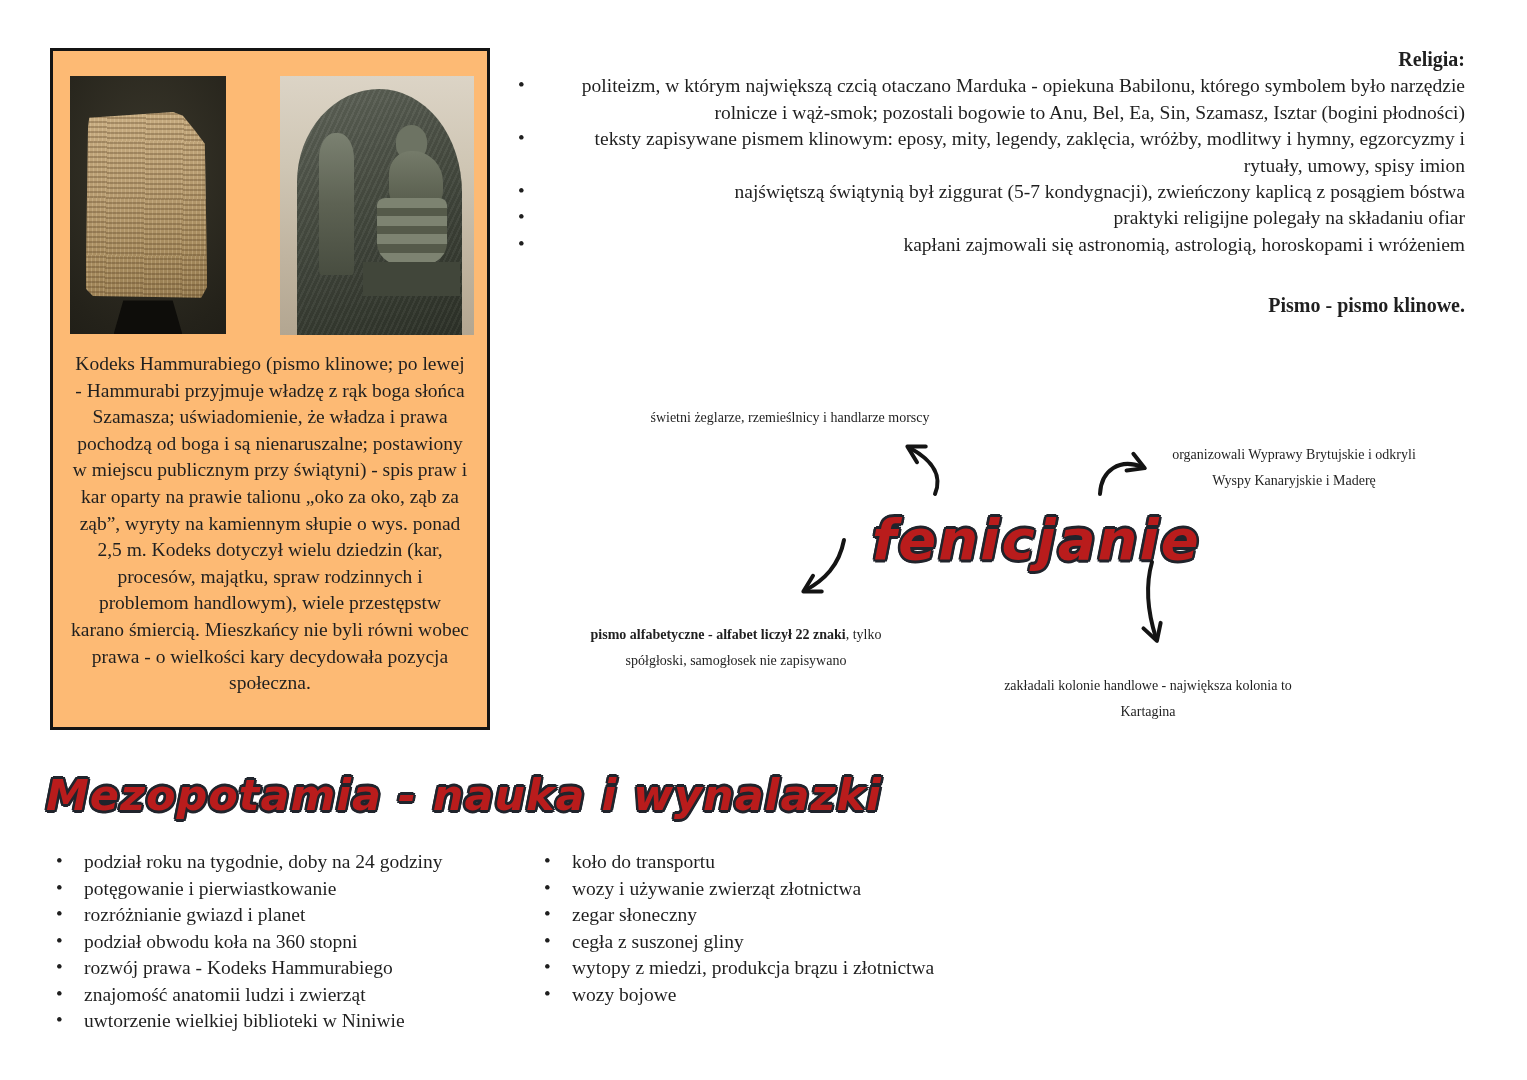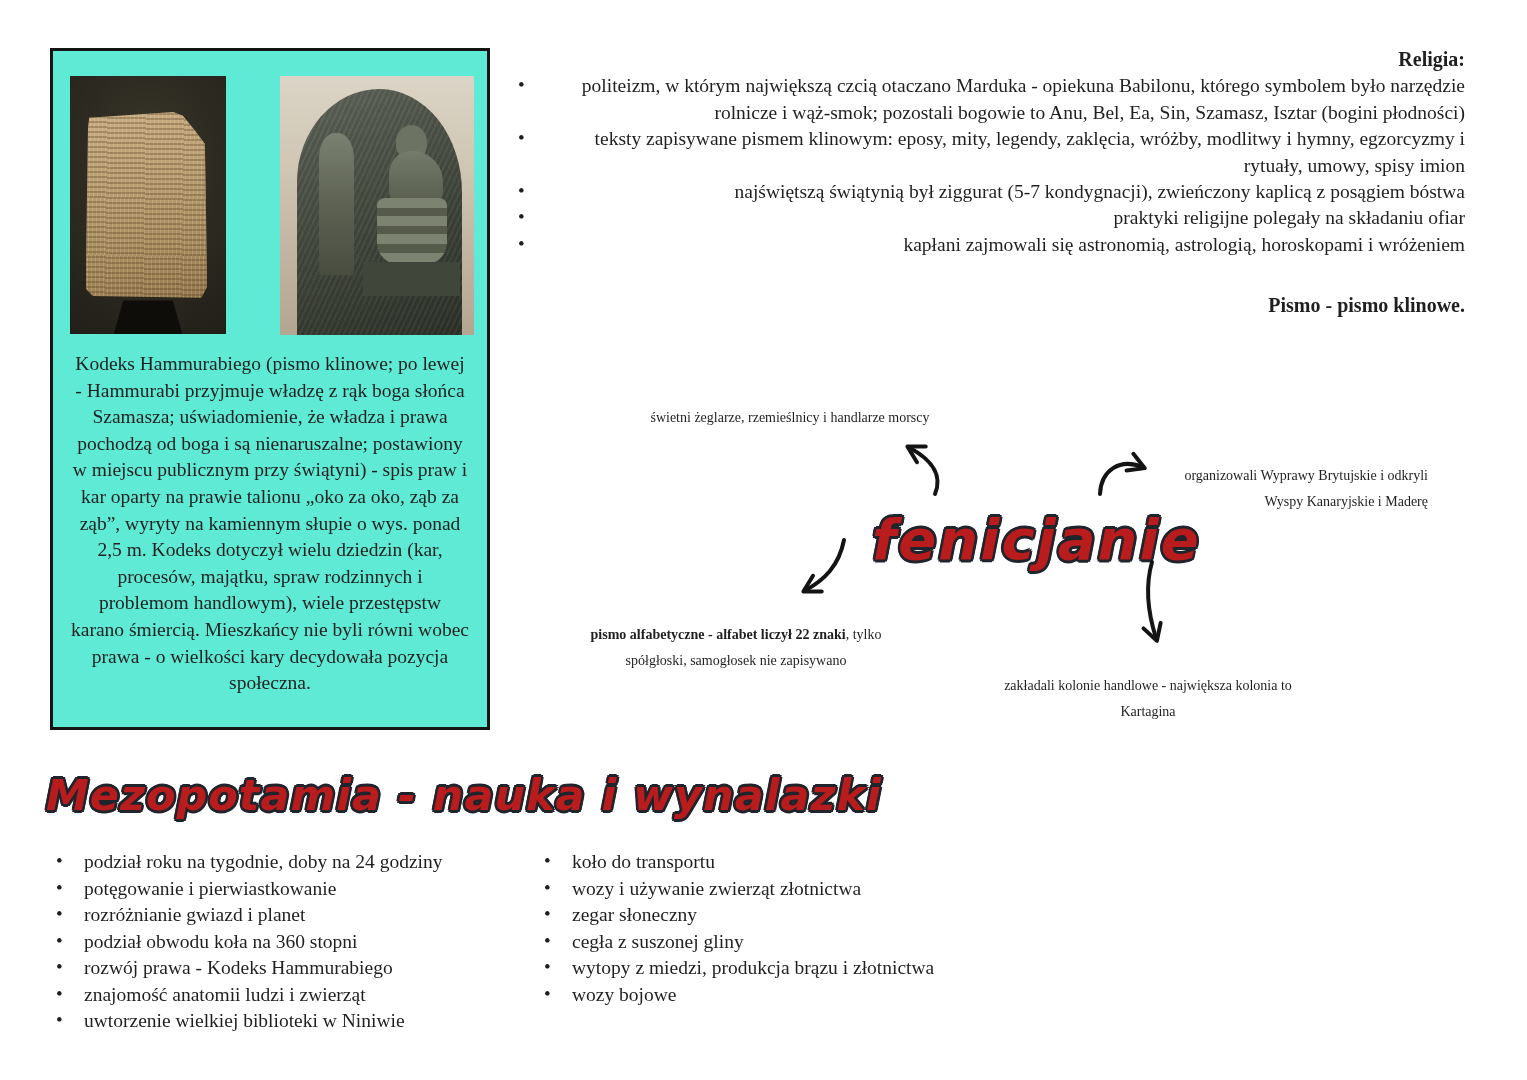--- a/index.html
+++ b/index.html
@@ -3,21 +3,21 @@
 <meta charset="utf-8">
 <style>
   html,body{margin:0;padding:0;background:#ffffff;}
   .page{
     position:relative;width:1527px;height:1080px;background:#ffffff;overflow:hidden;
     font-family:"Liberation Serif", serif;color:#1f1f1f;
   }
   
   .photo-box{
     position:absolute;left:50px;top:48px;width:440px;height:682px;
-    border:3px solid #141414;background:#5eead4;box-sizing:border-box;
+    border:3px solid #141414;background:#fdba74;box-sizing:border-box;
   }
   .photo{position:absolute;overflow:hidden;}
   .photo-left{left:17px;top:25px;width:156px;height:258px;
     background:radial-gradient(140% 120% at 50% 35%, #3a372b 0%, #24221a 55%, #161510 100%);}
   .tablet{position:absolute;left:10%;top:14%;width:78%;height:72%;
     background:linear-gradient(168deg,#c9ae83 0%,#b89d72 40%,#a68b5e 75%,#93794e 100%);
     clip-path:polygon(3% 3%,72% 0%,80% 2%,90% 10%,98% 17%,100% 94%,95% 100%,6% 99%,0% 95%,2% 8%);}
   .tablet::after{content:"";position:absolute;inset:0;
     background:
       repeating-linear-gradient(1.5deg, rgba(82,58,30,.30) 0 2px, rgba(0,0,0,0) 2px 5px),
@@ -49,21 +49,21 @@
   
   .religion{position:absolute;left:510px;top:46px;width:955px;font-size:19.5px;line-height:26.4px;text-align:right;}
   .religion-title{font-weight:bold;font-size:20px;}
   ul.doc-list{list-style:none;margin:1px 0 0 0;padding:0;}
   ul.doc-list li{position:relative;padding-left:36px;}
   ul.doc-list li::before{content:"\2022";position:absolute;left:8px;top:-1px;font-size:19px;}
   .pismo-note{font-weight:bold;margin-top:34px;font-size:20px;}
   
   .mm-text{position:absolute;text-align:center;font-size:14px;line-height:26.4px;}
   .mm-top{left:630px;top:405px;width:320px;}
-  .mm-right{left:1160px;top:463px;width:268px;text-align:right;}
+  .mm-right{left:1160px;top:442px;width:268px;}
   .mm-bottom-left{left:585px;top:622px;width:302px;}
   .mm-bottom-right{left:1000px;top:673px;width:296px;}
   .mm-bold{font-weight:bold;}
   .script-word{
     font-family:"DejaVu Sans", sans-serif;font-style:italic;font-weight:bold;
     color:#b91c1c;letter-spacing:2px;
     text-shadow:
       2.6px 0 0 #20242c, -2.6px 0 0 #20242c, 0 2.6px 0 #20242c, 0 -2.6px 0 #20242c,
       1.9px 1.9px 0 #20242c, -1.9px 1.9px 0 #20242c, 1.9px -1.9px 0 #20242c, -1.9px -1.9px 0 #20242c;
   }

